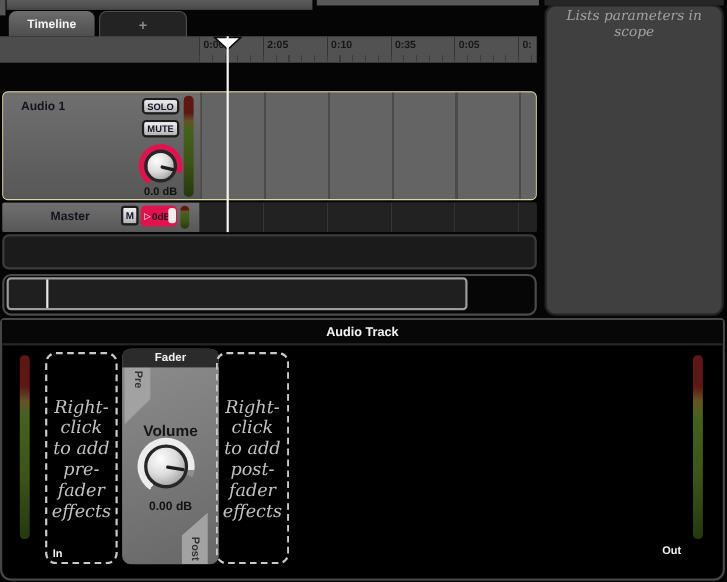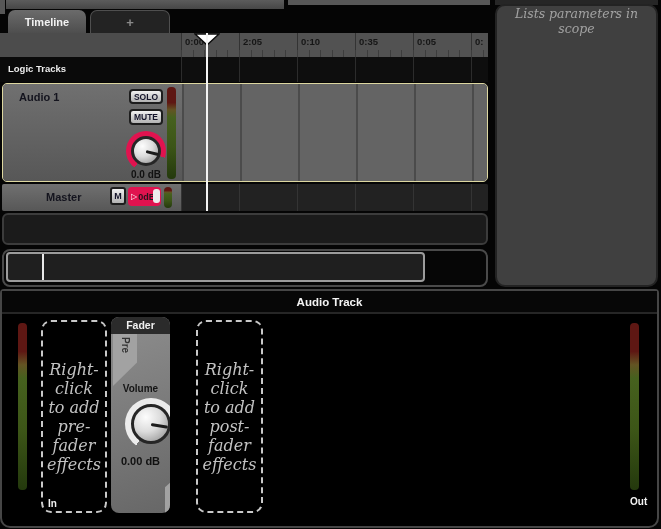--- a/index.html
+++ b/index.html
@@ -75,30 +75,30 @@
   
   .bottom-panel{left:0;top:289px;width:659px;height:239px;background:#000;border:2px solid #464646;
          border-radius:4px 4px 10px 10px;box-sizing:border-box;}
   .bp-title{position:absolute;left:0;top:0;width:100%;height:23px;line-height:23px;text-align:center;
          font-size:11.5px;font-weight:bold;color:#f4f4f4;background:#070707;border-bottom:2px solid #262626;box-sizing:border-box;}
   .io-label{position:absolute;font-size:10px;font-weight:bold;color:#f2f2f2;}
   .fx-slot{position:absolute;border:2px dashed #c9c9c9;border-radius:10px;box-sizing:border-box;
          display:flex;align-items:center;justify-content:center;}
   .fx-hint{font-family:"DejaVu Serif",serif;font-style:italic;font-size:16px;color:#c2c2c2;text-align:center;padding:0 4px;}
 
-  .fader-panel{position:absolute;left:109px;top:26px;width:59px;height:196px;border-radius:8px;
+  .fader-panel{position:absolute;left:109px;top:26px;width:88px;height:196px;border-radius:8px;
          background:linear-gradient(160deg,#8e8e8e,#676767);overflow:hidden;}
   .fader-title{position:absolute;left:0;top:0;width:100%;height:17px;line-height:17px;background:#2b2b2b;
          text-align:center;font-size:10.5px;font-weight:bold;color:#f0f0f0;}
   .corner-tab{position:absolute;background:#a2a2a2;display:flex;justify-content:center;}
   .tab-pre{left:2px;top:17px;width:24px;height:52px;clip-path:polygon(0 0,100% 0,100% 55%,0 100%);}
   .tab-post{left:54px;top:149px;width:24px;height:47px;clip-path:polygon(0 100%,0 45%,100% 0,100% 100%);align-items:flex-end;}
   .vtext{writing-mode:vertical-rl;font-size:10px;font-weight:bold;color:#333;padding-top:3px;}
   .tab-post .vtext{padding-bottom:3px;padding-top:0;}
-  .fader-param{position:absolute;left:0;top:66px;width:100%;text-align:center;font-size:10px;font-weight:bold;color:#151515;}
+  .fader-param{position:absolute;left:0;top:66px;width:100%;text-align:center;font-size:14px;font-weight:bold;color:#151515;}
   .fader-value{position:absolute;left:0;top:138px;width:100%;text-align:center;font-size:11px;font-weight:bold;color:#111;}
 
   
   .knob-arc{position:absolute;border-radius:50%;}
   .arc-pink{background:conic-gradient(from 215deg,#e0134f 0 255deg,transparent 255deg 360deg);}
   .arc-silver{background:conic-gradient(from 215deg,#ececec 0 243deg,#8f8f8f 243deg 257deg,transparent 257deg 360deg);}
   .knob-body{position:absolute;border-radius:50%;border:3px solid #262626;box-sizing:border-box;
          background:radial-gradient(circle at 35% 30%,#fdfdfd 0%,#dcdcdc 45%,#9e9e9e 85%,#8d8d8d 100%);}
   .knob-pointer{position:absolute;height:3px;background:#1c1c1c;border-radius:2px;transform-origin:0 50%;}
   .knob-value{position:absolute;font-size:10px;font-weight:bold;color:#111;text-align:center;}
@@ -126,24 +126,20 @@
     <span class="ruler-lbl" style="left:120px">0:10</span>
     <span class="ruler-lbl" style="left:178px">0:35</span>
     <span class="ruler-lbl" style="left:236px">0:05</span>
     <span class="ruler-lbl" style="left:294px">0:</span>
     <div class="ruler-ticks"></div>
   </div>
   <svg class="abs playhead-tri" viewBox="0 0 26 13">
     <polygon points="1,1 25,1 13,12" fill="#ffffff" stroke="#0d0d0d" stroke-width="1.5"></polygon>
   </svg>
 
-  <div class="abs logic-row">
-    <span class="logic-label">Logic Tracks</span>
-    <div class="logic-lane"></div>
-  </div>
 
   <div class="abs audio-row">
     <div class="trk-lane"></div>
     <div class="trk-header">
       <span class="trk-name">Audio 1</span>
       <div class="sm-btn" style="left:126px;top:5px;width:34px;height:15px;">
         <span>SOLO</span>
       </div>
       <div class="sm-btn" style="left:126px;top:25px;width:34px;height:16px;">
         <span>MUTE</span>
@@ -210,16 +206,16 @@
       <div class="knob-body" style="left:20px;top:87px;width:40px;height:40px;"></div>
       <div class="knob-pointer" style="left:40px;top:106px;width:17px;transform:rotate(9deg);"></div>
       <div class="fader-value">0.00 dB</div>
     </div>
 
     <div class="fx-slot" style="left:194px;top:29px;width:67px;height:193px;">
       <span class="fx-hint">Right-click to add post-fader effects</span>
     </div>
 
     <div class="meter-v" style="left:628px;top:32px;width:9px;height:167px;"></div>
-    <span class="io-label" style="left:628px;top:205px;">Out</span>
+    <span class="io-label" style="left:600px;top:205px;">Out</span>
   </div>
 
 </div>
 
 </body></html>

